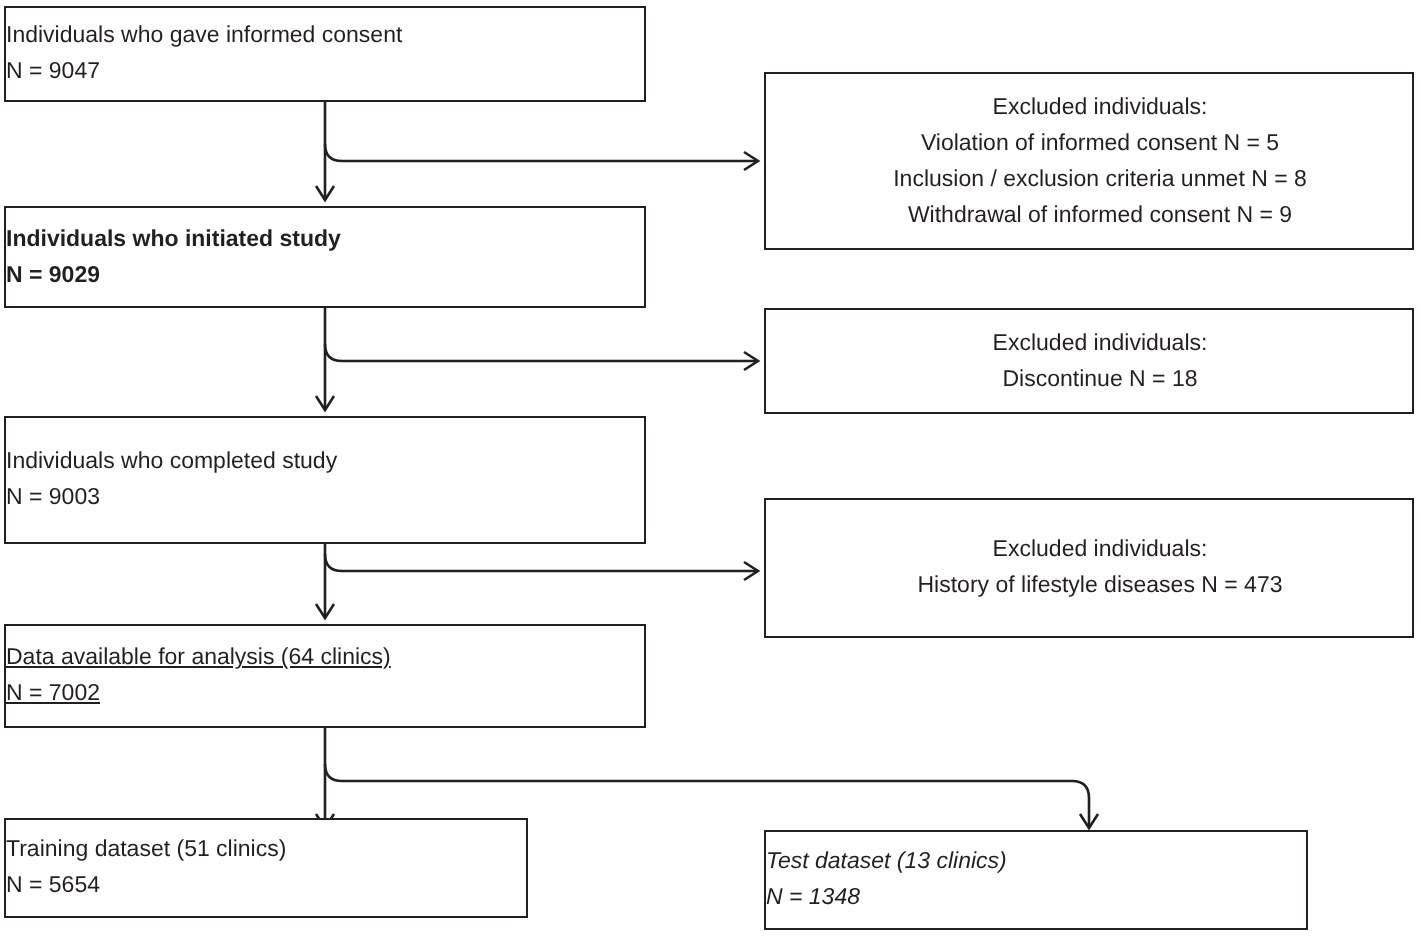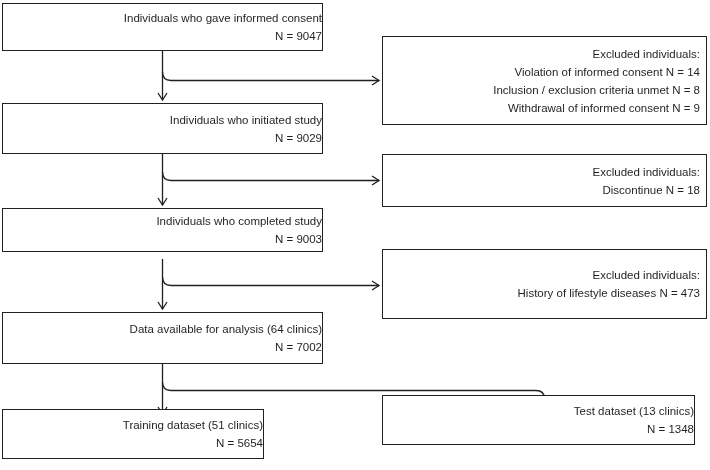--- a/index.html
+++ b/index.html
@@ -28,40 +28,40 @@
     box-sizing: border-box;
     border: 1.5px solid #231f20;
     background: #ffffff;
     display: flex;
     flex-direction: column;
     justify-content: center;
     font-size: 11.5px;
     line-height: 18px;
   }
   .box.center {
-    align-items: flex-end;
+    align-items: flex-start;
     text-align: center;
   }
   .box.leftalign {
-    align-items: flex-end;
+    align-items: center;
     text-align: left;
     padding-left: 17px;
     padding-right: 6px;
   }
   .line {
     display: block;
     white-space: nowrap;
   }
   
   .pos-consent   { left: 2px;   top: 3px;   width: 321px; height: 48px; }
-  .pos-initiated { left: 2px;   top: 103px; width: 321px; height: 51px; }
-  .pos-completed { left: 2px;   top: 208px; width: 321px; height: 44px; }
-  .pos-available { left: 2px;   top: 312px; width: 321px; height: 52px; }
+  .pos-initiated { left: 2px;   top: 103px; width: 321px; height: 51px; font-weight: bold; }
+  .pos-completed { left: 2px;   top: 208px; width: 321px; height: 64px; }
+  .pos-available { left: 2px;   top: 312px; width: 321px; height: 52px; text-decoration: underline; }
   .pos-training  { left: 2px;   top: 409px; width: 262px; height: 50px; }
-  .pos-test      { left: 382px; top: 395px; width: 313px; height: 50px; }
+  .pos-test      { left: 382px; top: 415px; width: 272px; height: 50px; font-style: italic; }
   
   .pos-excluded1 { left: 382px; top: 36px;  width: 325px; height: 89px; }
   .pos-excluded2 { left: 382px; top: 154px; width: 325px; height: 53px; }
   .pos-excluded3 { left: 382px; top: 249px; width: 325px; height: 70px; }
 </style>
 </head>
 <body>
 
 <div class="canvas">
 
@@ -114,21 +114,21 @@
     <span class="line">N = 5654</span>
   </div>
 
   <div class="box center pos-test">
     <span class="line">Test dataset (13 clinics)</span>
     <span class="line">N = 1348</span>
   </div>
 
   <div class="box leftalign pos-excluded1">
     <span class="line">Excluded individuals:</span>
-    <span class="line">Violation of informed consent N = 14</span>
+    <span class="line">Violation of informed consent N = 5</span>
     <span class="line">Inclusion / exclusion criteria unmet N = 8</span>
     <span class="line">Withdrawal of informed consent N = 9</span>
   </div>
 
   <div class="box leftalign pos-excluded2">
     <span class="line">Excluded individuals:</span>
     <span class="line">Discontinue N = 18</span>
   </div>
 
   <div class="box leftalign pos-excluded3">

